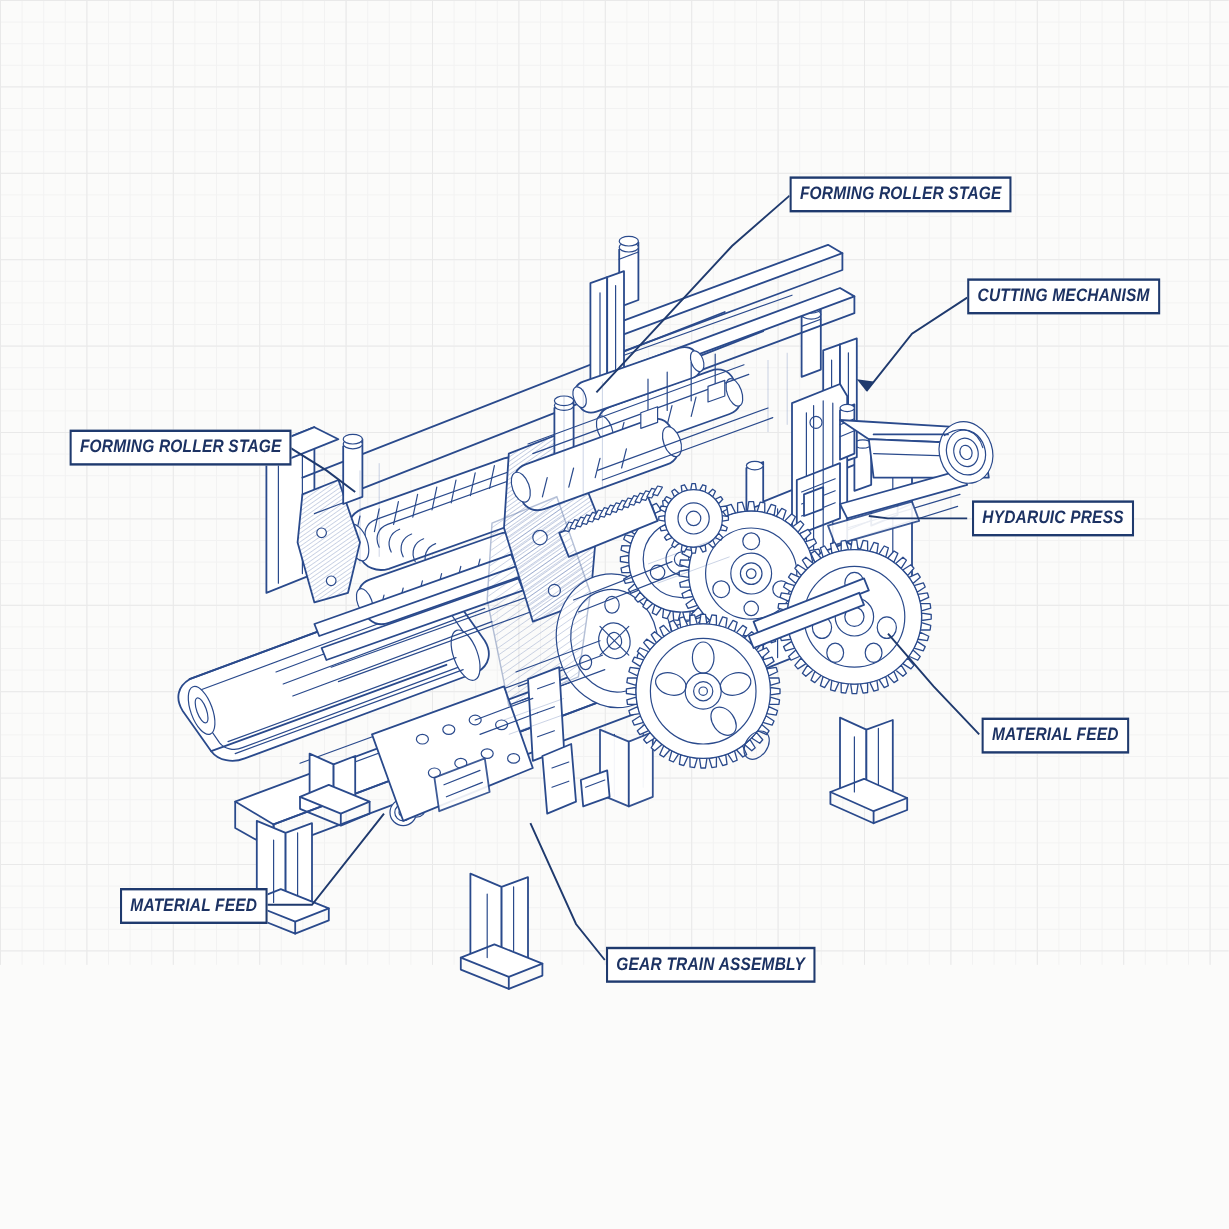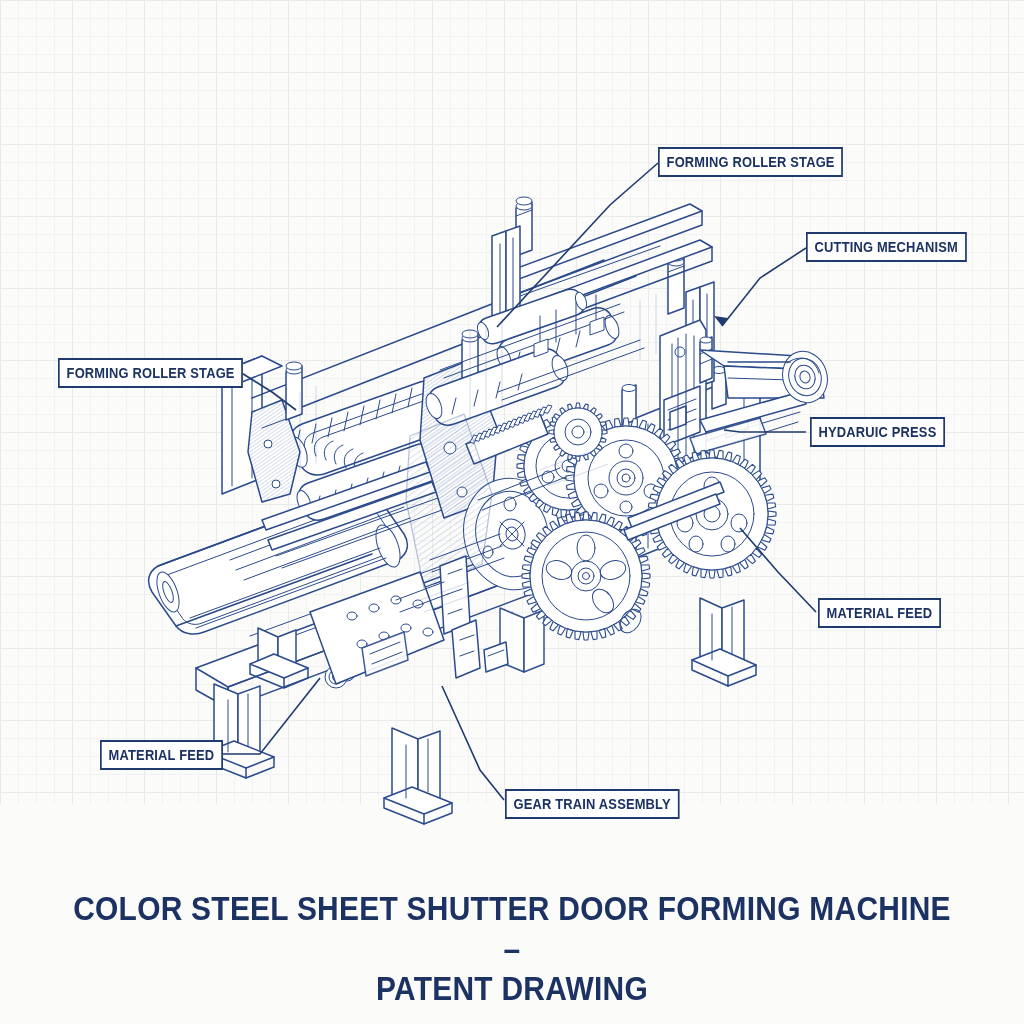--- a/index.html
+++ b/index.html
@@ -12,20 +12,21 @@
   #sheet{
     position:relative;width:1024px;height:804px;
     background-color:#fbfbfa;
     background-image:
       linear-gradient(to right, #e9e9e9 1px, transparent 1px),
       linear-gradient(to bottom, #e9e9e9 1px, transparent 1px),
       linear-gradient(to right, #f2f2f2 1px, transparent 1px),
       linear-gradient(to bottom, #f2f2f2 1px, transparent 1px);
     background-size:72px 72px,72px 72px,18px 18px,18px 18px;
     background-position:0 0,0 0,0 0,0 0;
+    font-style:italic;
   }
   #art{position:absolute;left:0;top:0;width:1024px;height:1024px;}
 
   
   .label{
     position:absolute;
     background:#ffffff;
     border:2px solid #1f3a6e;
     color:#1c3263;
     font-family:"Liberation Sans Narrow","Liberation Sans",sans-serif;
@@ -691,18 +692,14 @@
     </svg>
 
   <div class="label l-frs-top">FORMING ROLLER STAGE</div>
   <div class="label l-cut">CUTTING MECHANISM</div>
   <div class="label l-hyd">HYDARUIC PRESS</div>
   <div class="label l-matr">MATERIAL FEED</div>
   <div class="label l-frs-left">FORMING ROLLER STAGE</div>
   <div class="label l-matl">MATERIAL FEED</div>
   <div class="label l-gear">GEAR TRAIN ASSEMBLY</div>
 
-  <div id="title">
-    <span class="tl">COLOR STEEL SHEET SHUTTER DOOR FORMING MACHINE –</span>
-    <span class="tl">PATENT DRAWING</span>
-  </div>
 
 </div>
 
 </body></html>

